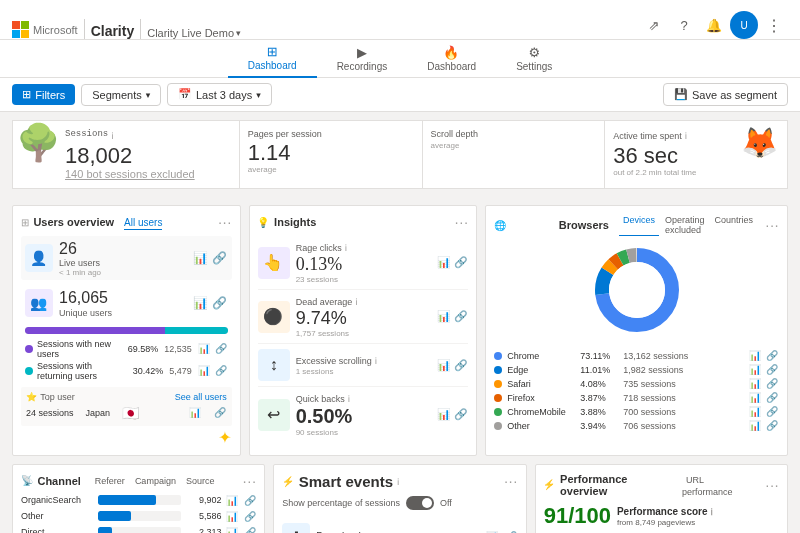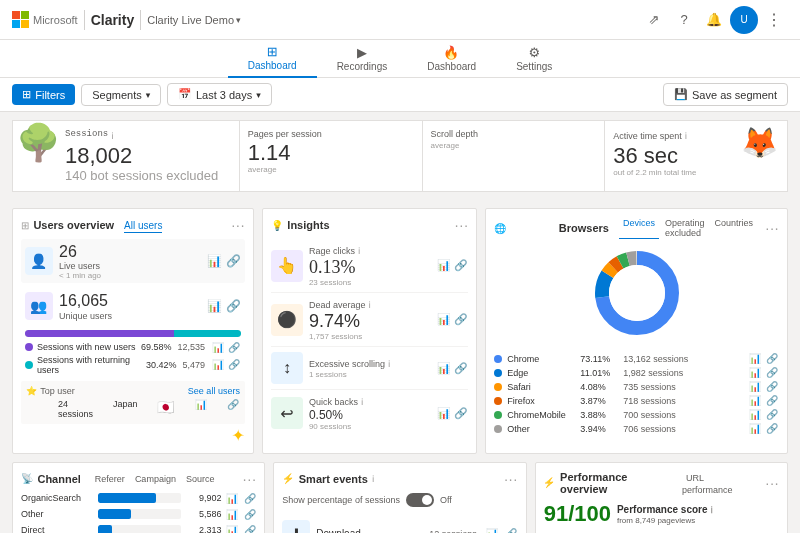--- a/index.html
+++ b/index.html
@@ -5,21 +5,21 @@
     * { box-sizing: border-box; margin: 0; padding: 0; }
     body { font-family: 'Segoe UI', Arial, sans-serif; font-size: 11px; background: #f3f2f1; color: #323130; overflow-x: hidden; }
 
     
     ::-webkit-scrollbar { width: 4px; height: 4px; }
     ::-webkit-scrollbar-thumb { background: #d2d0ce; border-radius: 2px; }
   </style>
 </head>
 <body>
 
-<nav style="display:flex;align-items:center;background:#fff;border-bottom:1px solid #e1dfdd;height:40px;padding:0 12px;gap:6px;">
+<nav style="display:flex;align-items:flex-end;background:#fff;border-bottom:1px solid #e1dfdd;height:40px;padding:0 12px;gap:6px;">
   <div style="display:flex;align-items:center;gap:3px;">
     <div style="display:grid;grid-template-columns:repeat(2,8px);grid-template-rows:repeat(2,8px);gap:1px;width:18px;height:18px;">
       <div style="background:#f25022;"></div>
       <div style="background:#7fba00;"></div>
       <div style="background:#00a4ef;"></div>
       <div style="background:#ffb900;"></div>
     </div>
     <span style="font-size:11px;color:#737373;font-weight:400;">Microsoft</span>
   </div>
   <div style="width:1px;height:20px;background:#d2d0ce;"></div>
@@ -82,21 +82,21 @@
 <div style="display:flex;background:#f3f2f1;padding:8px 12px;gap:0;position:relative;">
 
   <div style="position:absolute;left:16px;top:10px;font-size:36px;z-index:1;opacity:0.7;">🌳</div>
 
   <div style="background:#fff;border:1px solid #e1dfdd;padding:8px 8px 8px 52px;flex:1;position:relative;">
     <div style="font-size:9px;color:#605e5c;margin-bottom:2px;display:flex;align-items:flex-start;gap:3px;font-family:Liberation Mono, monospace;">
       <span>Sessions</span>
       <span style="color:#a19f9d;cursor:pointer;">ℹ</span>
     </div>
     <div style="font-size:22px;font-weight:300;line-height:1.1;">18,002</div>
-    <div style="font-size:13px;color:#a19f9d;">140 bot sessions excluded</div>
+    <div style="font-size:11px;color:#a19f9d;text-decoration:underline;">140 bot sessions excluded</div>
   </div>
   <div style="background:#fff;border:1px solid #e1dfdd;border-left:none;padding:8px 8px;flex:1;">
     <div style="font-size:9px;color:#605e5c;margin-bottom:2px;">Pages per session</div>
     <div style="font-size:22px;font-weight:300;line-height:1.1;">1.14</div>
     <div style="font-size:8px;color:#a19f9d;">average</div>
   </div>
   <div style="background:#fff;border:1px solid #e1dfdd;border-left:none;padding:8px;flex:1;">
     <div style="font-size:9px;color:#605e5c;margin-bottom:2px;">Scroll depth</div>
     <div style="font-size:8px;color:#a19f9d;">average</div>
   </div>
@@ -176,21 +176,21 @@
       <span style="font-size:10px;color:#0078d4;cursor:pointer;">🔗</span>
     </div>
 
     <div style="background:#faf9f8;border-radius:2px;padding:5px;margin-top:6px;">
       <div style="display:flex;align-items:center;gap:3px;font-size:9px;color:#605e5c;margin-bottom:3px;">
         <span style="color:#ffc107;">⭐</span>
         <span>Top user</span>
         <div style="flex:1;"></div>
         <span style="color:#0078d4;cursor:pointer;">See all users</span>
       </div>
-      <div style="display:flex;align-items:flex-start;gap:20px;font-size:9px;margin-left:32px;">
+      <div style="display:flex;align-items:center;gap:12px;font-size:9px;">
         <span>24 sessions</span>
         <span>Japan</span>
         <span style="font-size:14px;">🇯🇵</span>
         <span style="margin-left:auto;font-size:10px;color:#0078d4;cursor:pointer;">📊</span>
         <span style="font-size:10px;color:#0078d4;cursor:pointer;">🔗</span>
       </div>
     </div>
 
     <div style="text-align:right;margin-top:2px;">
       <span style="color:#ffc107;font-size:16px;">✦</span>
@@ -252,21 +252,21 @@
       </div>
     </div>
 
     <div style="display:flex;align-items:center;gap:6px;padding:5px 0;">
       <div style="width:32px;height:32px;background:#e8f8ee;border-radius:4px;display:flex;align-items:center;justify-content:center;font-size:16px;flex-shrink:0;">↩</div>
       <div style="flex:1;">
         <div style="font-size:9px;color:#605e5c;display:flex;align-items:center;gap:3px;">
           <span>Quick backs</span>
           <span style="color:#a19f9d;font-size:9px;">ℹ</span>
         </div>
-        <div style="font-size:12px;font-weight:400;">0.50%</div>
+        <div style="font-size:20px;font-weight:700;">0.50%</div>
         <div style="font-size:8px;color:#a19f9d;">90 sessions</div>
       </div>
       <div style="display:flex;gap:4px;align-items:center;">
         <span style="font-size:11px;color:#0078d4;cursor:pointer;">📊</span>
         <span style="font-size:11px;color:#0078d4;cursor:pointer;">🔗</span>
       </div>
     </div>
   </div>
 
   <div style="background:#fff;border:1px solid #e1dfdd;border-radius:2px;padding:8px;">
@@ -395,21 +395,21 @@
       <span style="width:35px;text-align:right;">2,313</span>
       <span style="font-size:10px;color:#0078d4;cursor:pointer;">📊</span>
       <span style="font-size:10px;color:#0078d4;cursor:pointer;">🔗</span>
     </div>
 
   </div>
 
   <div style="background:#fff;border:1px solid #e1dfdd;border-radius:2px;padding:8px;">
     <div style="display:flex;align-items:center;gap:4px;margin-bottom:6px;">
       <span style="font-size:10px;color:#a19f9d;">⚡</span>
-      <span style="font-size:11px;font-weight:600;">Smart events</span>
+      <span style="font-size:15px;font-weight:600;">Smart events</span>
       <span style="color:#a19f9d;font-size:9px;">ℹ</span>
       <div style="flex:1;"></div>
       <span style="color:#a19f9d;cursor:pointer;font-size:14px;">···</span>
     </div>
 
     <div style="display:flex;align-items:center;gap:6px;margin-bottom:8px;font-size:9px;color:#605e5c;">
       <span>Show percentage of sessions</span>
       <div style="width:28px;height:14px;background:#605e5c;border-radius:7px;position:relative;cursor:pointer;">
         <div style="width:10px;height:10px;background:#fff;border-radius:50%;position:absolute;top:2px;right:2px;"></div>
       </div>

